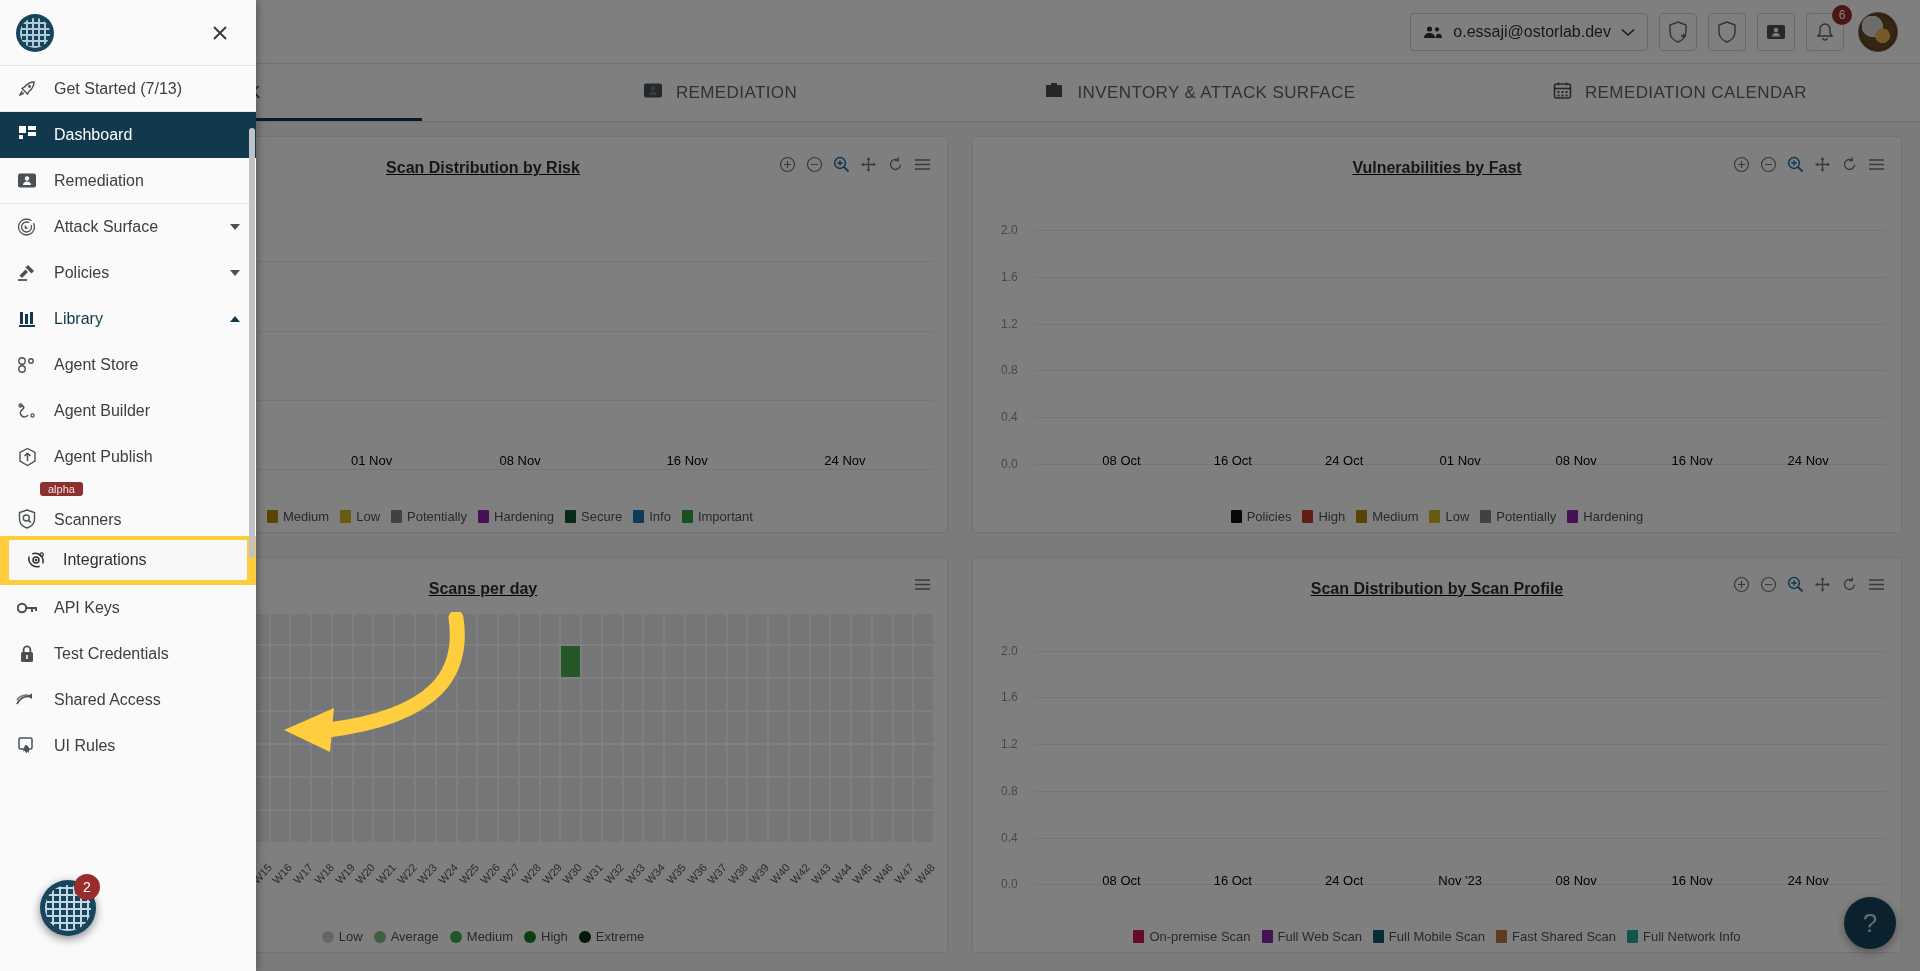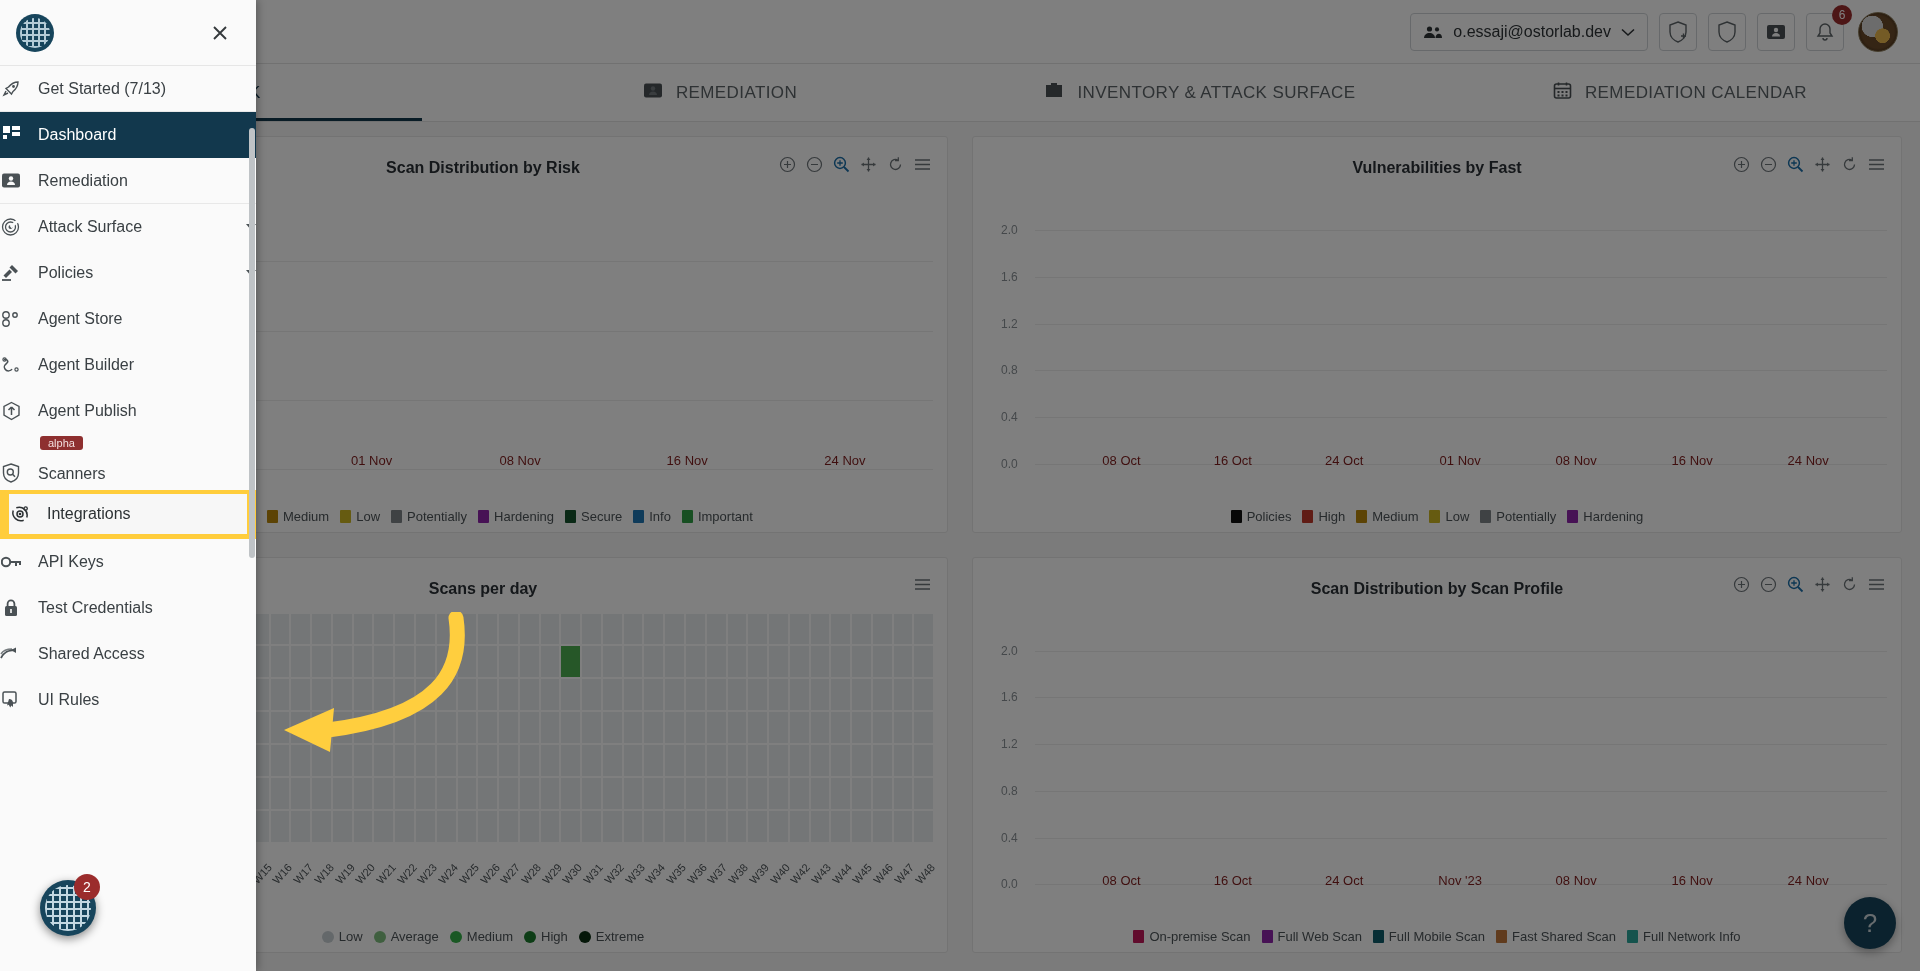--- a/index.html
+++ b/index.html
@@ -67,39 +67,39 @@
 
   
   .board {
     position:absolute; top:122px; left:0; right:0; bottom:0;
     padding:14px 18px 18px 18px;
     display:grid; grid-template-columns:1fr 1fr; grid-template-rows:1fr 1fr;
     gap:24px;
   }
   .card {
     background:#fff; border:1px solid #e6e6e6; border-radius:3px;
-    position:relative; overflow:hidden;
+    position:relative; overflow:hidden;text-decoration:underline;
   }
   .card-title {
     text-align:center; font-size:16px; font-weight:bold; color:#2b3136;
     padding-top:22px;
   }
   .card-tools {
     position:absolute; top:18px; right:16px;
     display:flex; align-items:center; gap:9px;
     color:#6d7479;
   }
   .tool { width:18px; height:18px; display:flex; align-items:center; justify-content:center;}
   .tool.sel { color:#1a6ea8; }
 
   
   .plot { position:absolute; left:0; right:0; top:48px; bottom:0; }
   .grid-line { position:absolute; left:62px; right:14px; height:1px; background:#ededed; }
   .ytick { position:absolute; left:28px; font-size:12px; color:#8a9196; transform:translateY(-50%); }
-  .xtick { position:absolute; font-size:13px; color:#7f1d1d; transform:translateX(-50%); white-space:nowrap;text-align:right;}
+  .xtick { position:absolute; font-size:13px; color:#000000; transform:translateX(-50%); white-space:nowrap;text-align:right;}
   .legend {
     position:absolute; left:0; right:0; bottom:8px;
     display:flex; align-items:center; justify-content:center;
     gap:11px; flex-wrap:wrap; padding:0 10px;
   }
   .legend .item { display:flex; align-items:center; gap:5px; font-size:13px; color:#4d5458; }
   .legend .sw { width:11px; height:13px; border-radius:1px; }
   .legend.dots .sw { width:12px; height:12px; border-radius:50%; }
 
   
@@ -138,21 +138,21 @@
       #17455c;
     opacity:.95;
   }
   .drawer-close {
     width:44px; height:38px; border-radius:4px; border:none; background:transparent;
     display:flex; align-items:center; justify-content:center; color:#34393c;
   }
   .nav { padding:0; }
   .nav-item {
     height:46px; display:flex; align-items:center; gap:16px;
-    padding:0 0; font-size:16px; color:#3a4044; position:relative;
+    padding:0 16px; font-size:16px; color:#3a4044; position:relative;
     border-bottom:1px solid transparent;
   }
   .nav-item .nico { width:22px; display:flex; align-items:center; justify-content:center; color:#4a5155; }
   .nav-item.divider { border-bottom:1px solid #e8e8e8; }
   .nav-item.active { background:#12384d; color:#ffffff; }
   .nav-item.active .nico { color:#ffffff; }
   .nav-item.expanded { color:#12384d; }
   .nav-item.expanded .nico { color:#12384d; }
   .nav-label { flex:1 1 auto; }
   .caret { width:0;height:0;border-left:5px solid transparent;border-right:5px solid transparent; }
@@ -1108,20 +1108,32 @@
           <svg width="20" height="20" viewBox="0 0 20 20">
             <path d="M11 2l6 6-2.5 2.5-6-6z" fill="#4a5155"></path>
             <path d="M8.5 6.5l-6 6 2.5 2.5 6-6z" fill="#4a5155"></path>
             <path d="M1 17h9" stroke="#4a5155" stroke-width="1.8"></path>
           </svg>
         </span>
       <span class="nav-label">Policies</span>
       <span class="caret down"></span>
     </div>
 
+    <div class="nav-item expanded">
+      <span class="nico">
+          <svg width="18" height="18" viewBox="0 0 18 18">
+            <rect x="2" y="2" width="3" height="12" fill="#12384d"></rect>
+            <rect x="7" y="4" width="3" height="10" fill="#12384d"></rect>
+            <rect x="12" y="2" width="3" height="12" fill="#12384d"></rect>
+            <rect x="1" y="15" width="16" height="2" fill="#12384d"></rect>
+          </svg>
+        </span>
+      <span class="nav-label">Library</span>
+      <span class="caret up"></span>
+    </div>
 
     <div class="nav-item">
       <span class="nico">
           <svg width="20" height="18" viewBox="0 0 20 18">
             <circle cx="5" cy="5" r="3.2" fill="none" stroke="#4a5155" stroke-width="1.4"></circle>
             <circle cx="5" cy="13" r="3.2" fill="none" stroke="#4a5155" stroke-width="1.4"></circle>
             <circle cx="14" cy="5" r="2.2" fill="none" stroke="#4a5155" stroke-width="1.4"></circle>
           </svg>
         </span>
       <span class="nav-label">Agent Store</span>

